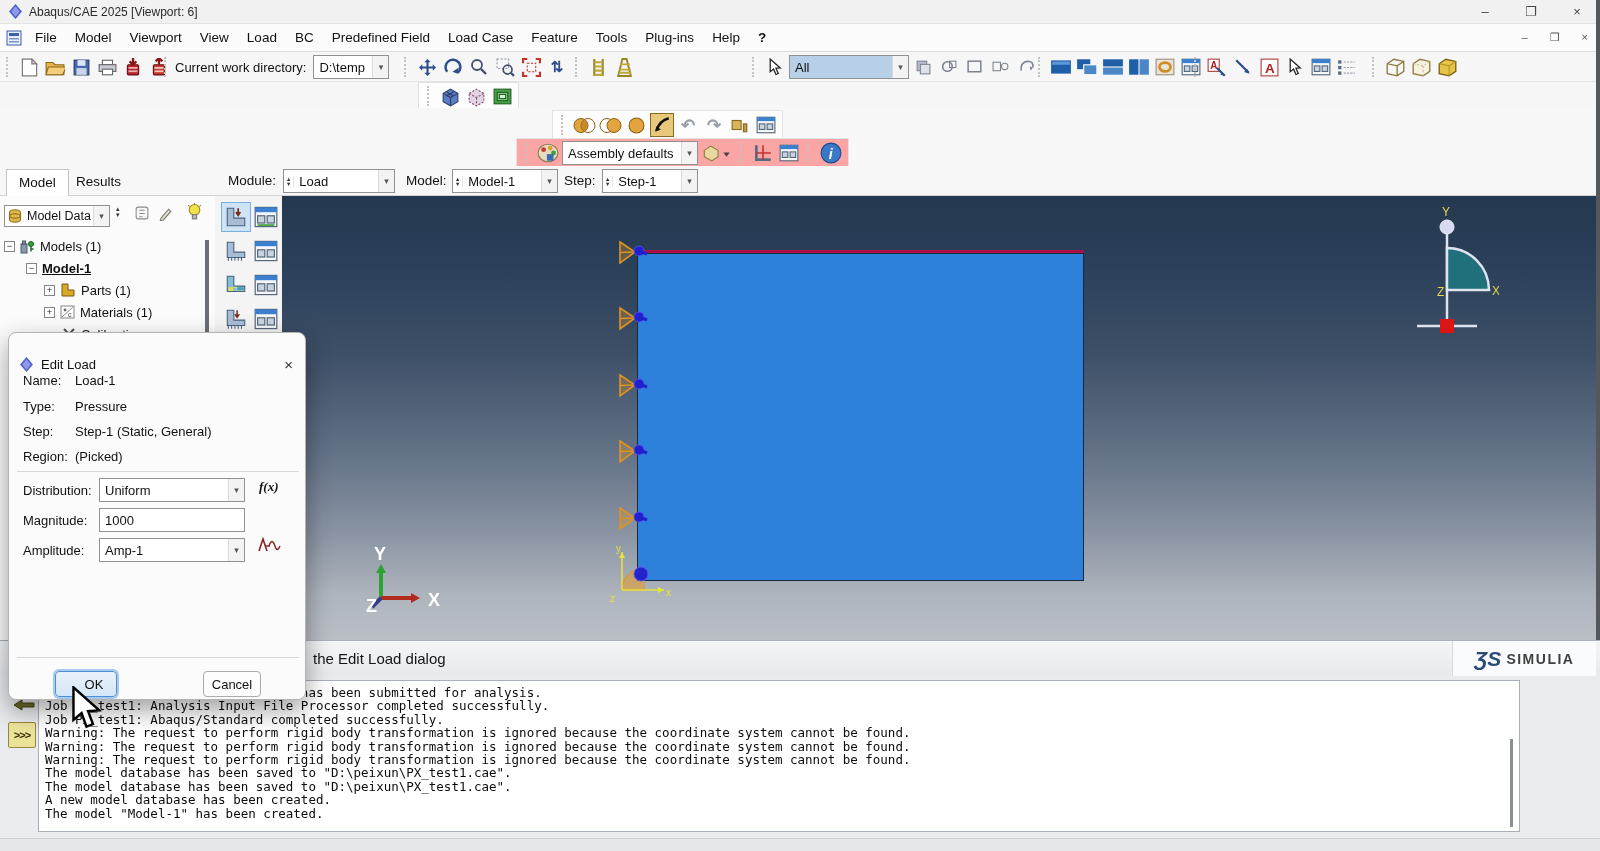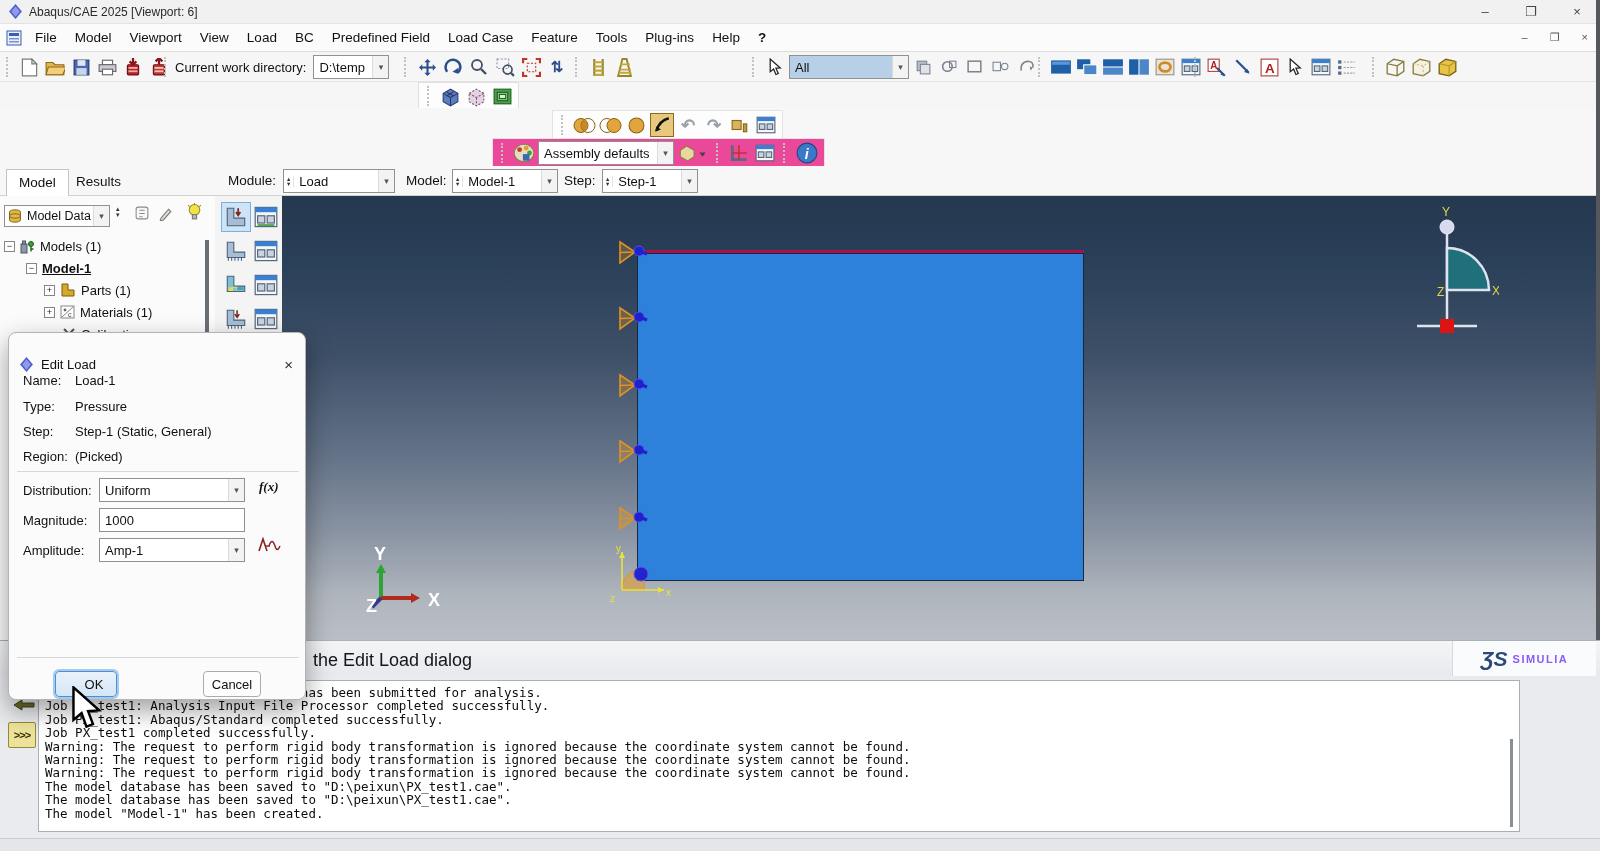--- a/index.html
+++ b/index.html
@@ -63,25 +63,25 @@
   .tbx.sel { background:#cfe3f6; border:1px solid #7ab0e0; }
 
   
   #part { position:absolute; left:355px; top:54px; width:447px; height:331px; background:#2e81da;
           box-shadow:0 0 0 1px #16293f inset; border-top:3px solid #ac1048; }
   .bcsym { position:absolute; width:32px; height:26px; }
 
   
   #promptbar { position:absolute; left:0; top:640px; width:1600px; height:36px;
                background:linear-gradient(180deg,#f4f5f7 0%,#e7e9ec 100%); border-top:1px solid #a9b1ba; }
-  #prompttext { position:absolute; left:313px; top:9px; font-size:18px; color:#14161a; }
+  #prompttext { position:absolute; left:313px; top:9px; font-size:15px; color:#14161a; }
   #logobox { position:absolute; left:1452px; top:0; width:144px; height:36px; background:#fafbfc;
              border-left:1px solid #d5dade; display:flex; align-items:center; justify-content:center; gap:5px; }
   #logobox .mark { font-size:21px; font-style:italic; font-weight:bold; color:#2c4a78; }
-  #logobox .word { font-size:11px; font-weight:bold; letter-spacing:1.5px; color:#8b5cf6; }
+  #logobox .word { font-size:14px; font-weight:bold; letter-spacing:1.5px; color:#404040; }
 
   
   #messagearea { position:absolute; left:0; top:676px; width:1600px; height:162px; background:#e9ebee; }
   #msgbox { position:absolute; left:38px; top:4px; width:1482px; height:152px; background:#ffffff;
             border:1px solid #a9afb6; overflow:hidden; }
   #msgbox .mline { font-family:"DejaVu Sans Mono", monospace; font-size:12.5px; line-height:13.4px;
                    color:#0c0c0c; white-space:pre; padding-left:6px; }
   #msgbox .pad { height:5px; }
   #msgscroll { position:absolute; left:1471px; top:58px; width:3px; height:88px; background:#8a8f96; }
   #clibtn { position:absolute; left:8px; top:46px; width:28px; height:26px; background:#ece39b;
@@ -479,21 +479,21 @@
       <div class="icon24">
         <svg width="20" height="18" viewBox="0 0 18 16">
             <rect x="1" y="1" width="16" height="14" fill="#f4f6f8" stroke="#55677a"></rect>
             <rect x="1" y="1" width="16" height="3.5" fill="#3a7fd0"></rect>
             <rect x="3" y="7" width="5" height="5" fill="#c8d4e2" stroke="#55677a"></rect>
             <rect x="10" y="7" width="5" height="5" fill="#c8d4e2" stroke="#55677a"></rect>
           </svg>
       </div>
     </div>
 
-    <div class="tgroup" style="left:492px; top:30px; background:#ec4899; border:1px solid #e3e3e3; padding:0 4px; height:30px;">
+    <div class="tgroup" style="left:516px; top:30px; background:#fca5a5; border:1px solid #e3e3e3; padding:0 4px; height:30px;">
       <div class="grip"></div>
       <div class="icon24">
         <svg width="22" height="20" viewBox="0 0 20 18">
             <ellipse cx="10" cy="9" rx="9" ry="8" fill="#e8dcc0" stroke="#8a7a50"></ellipse>
             <circle cx="6" cy="6" r="2.2" fill="#c04030"></circle>
             <circle cx="12" cy="4.5" r="2.2" fill="#e0a030"></circle>
             <circle cx="15" cy="9" r="2.2" fill="#40a040"></circle>
             <rect x="9" y="10" width="6" height="6" fill="#3a6ab0"></rect>
           </svg>
       </div>
@@ -791,26 +791,26 @@
   <div id="messagearea">
     <svg class="abs" style="left:12px; top:22px;" width="24" height="14" viewBox="0 0 24 14">
       <path d="M2,7 L10,2 L10,5 L22,5 L22,9 L10,9 L10,12 Z" fill="#6b6b2a" stroke="#44441a"></path>
     </svg>
     <div id="clibtn">&gt;&gt;&gt;</div>
     <div id="msgbox">
       <div class="pad"></div>
       <div class="mline">The job input file "PX_test1.inp" has been submitted for analysis.</div>
       <div class="mline">Job PX_test1: Analysis Input File Processor completed successfully.</div>
       <div class="mline">Job PX_test1: Abaqus/Standard completed successfully.</div>
-      <div class="mline">Job PX_test1 completed successfully.</div>
       <div class="mline">Warning: The request to perform rigid body transformation is ignored because the coordinate system cannot be found.</div>
       <div class="mline">Warning: The request to perform rigid body transformation is ignored because the coordinate system cannot be found.</div>
       <div class="mline">Warning: The request to perform rigid body transformation is ignored because the coordinate system cannot be found.</div>
       <div class="mline">The model database has been saved to "D:\peixun\PX_test1.cae".</div>
       <div class="mline">The model database has been saved to "D:\peixun\PX_test1.cae".</div>
+      <div class="mline">A new model database has been created.</div>
       <div class="mline">The model "Model-1" has been created.</div>
       <div id="msgscroll"></div>
     </div>
   </div>
   <div id="bottomstrip"></div>
   <div id="rightedge"></div>
 
   <div id="dialog">
     <div id="dlg-title">
       <svg width="15" height="15" style="margin-left:10px" viewBox="0 0 14 14">

